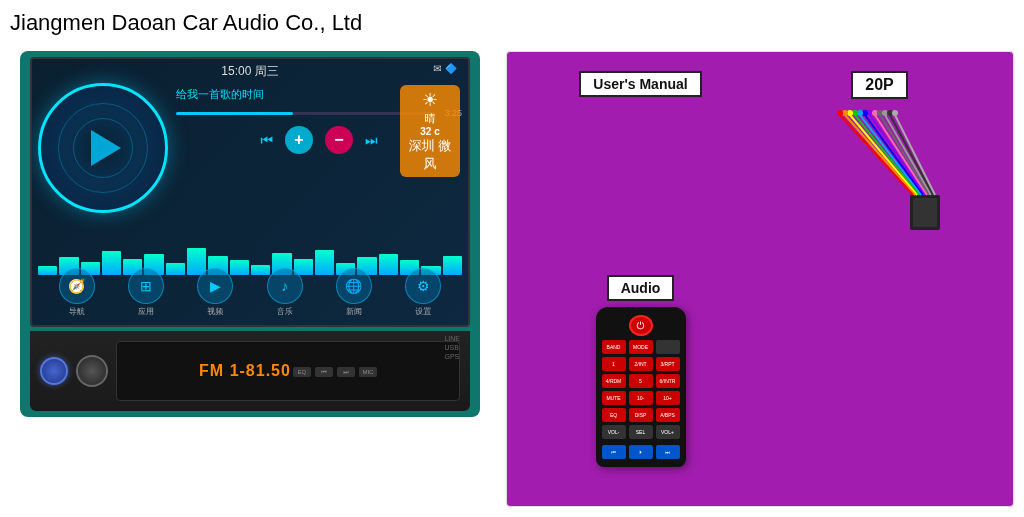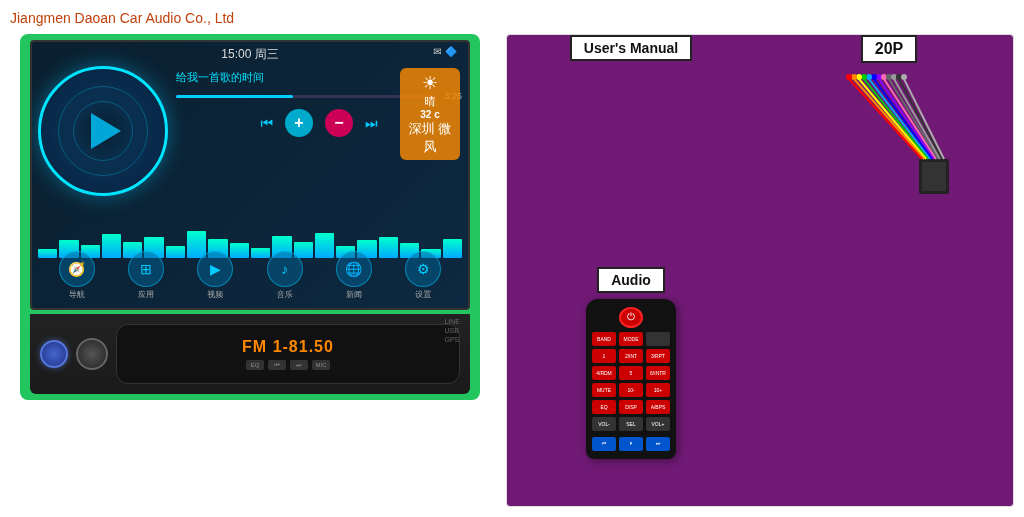--- a/index.html
+++ b/index.html
@@ -13,44 +13,44 @@
 
     .page {
       display: flex;
       flex-direction: column;
       width: 1024px;
       height: 517px;
       padding: 10px;
     }
 
     .company-title {
-      font-size: 14px;
-      color: #c2410c;
-      margin-bottom: 8px;
+      font-size: 22px;
+      color: #000000;
+      margin-bottom: 15px;
       font-weight: normal;
     }
 
     .main-content {
       display: flex;
       gap: 16px;
       flex: 1;
     }
 
     
     .left-section {
       width: 480px;
       display: flex;
       flex-direction: column;
       align-items: center;
       background: #fff;
     }
 
     .car-unit {
       width: 460px;
-      background: #22c55e;
+      background: #0f766e;
       border-radius: 8px;
       padding: 6px;
       display: flex;
       flex-direction: column;
       align-items: center;
     }
 
     
     .screen-container {
       width: 440px;
@@ -317,23 +317,23 @@
       height: 32px;
       border-radius: 50%;
       background: radial-gradient(circle, #555, #222);
       border: 2px solid #666;
     }
 
     .display-panel {
       flex: 1;
       height: 60px;
       background: #111;
-      border-radius: 12px;
-      display: flex;
-      flex-direction: column;
+      border-radius: 4px;
+      display: flex;
+      flex-direction: row;
       align-items: center;
       justify-content: center;
       color: #cc6600;
       font-size: 10px;
       gap: 2px;
       border: 1px solid #333;
     }
 
     .fm-display {
       font-size: 16px;
@@ -370,24 +370,24 @@
     }
 
     .label-tag {
       font-size: 7px;
       color: #666;
     }
 
     
     .right-section {
       flex: 1;
-      background: #701a75;
+      background: #a21caf;
       border: 1px solid #ddd;
       border-radius: 4px;
-      padding: 0;
+      padding: 19px;
       display: grid;
       grid-template-columns: 1fr 1fr;
       grid-template-rows: auto auto;
       gap: 10px;
       position: relative;
     }
 
     
     .manual-section {
       display: flex;

